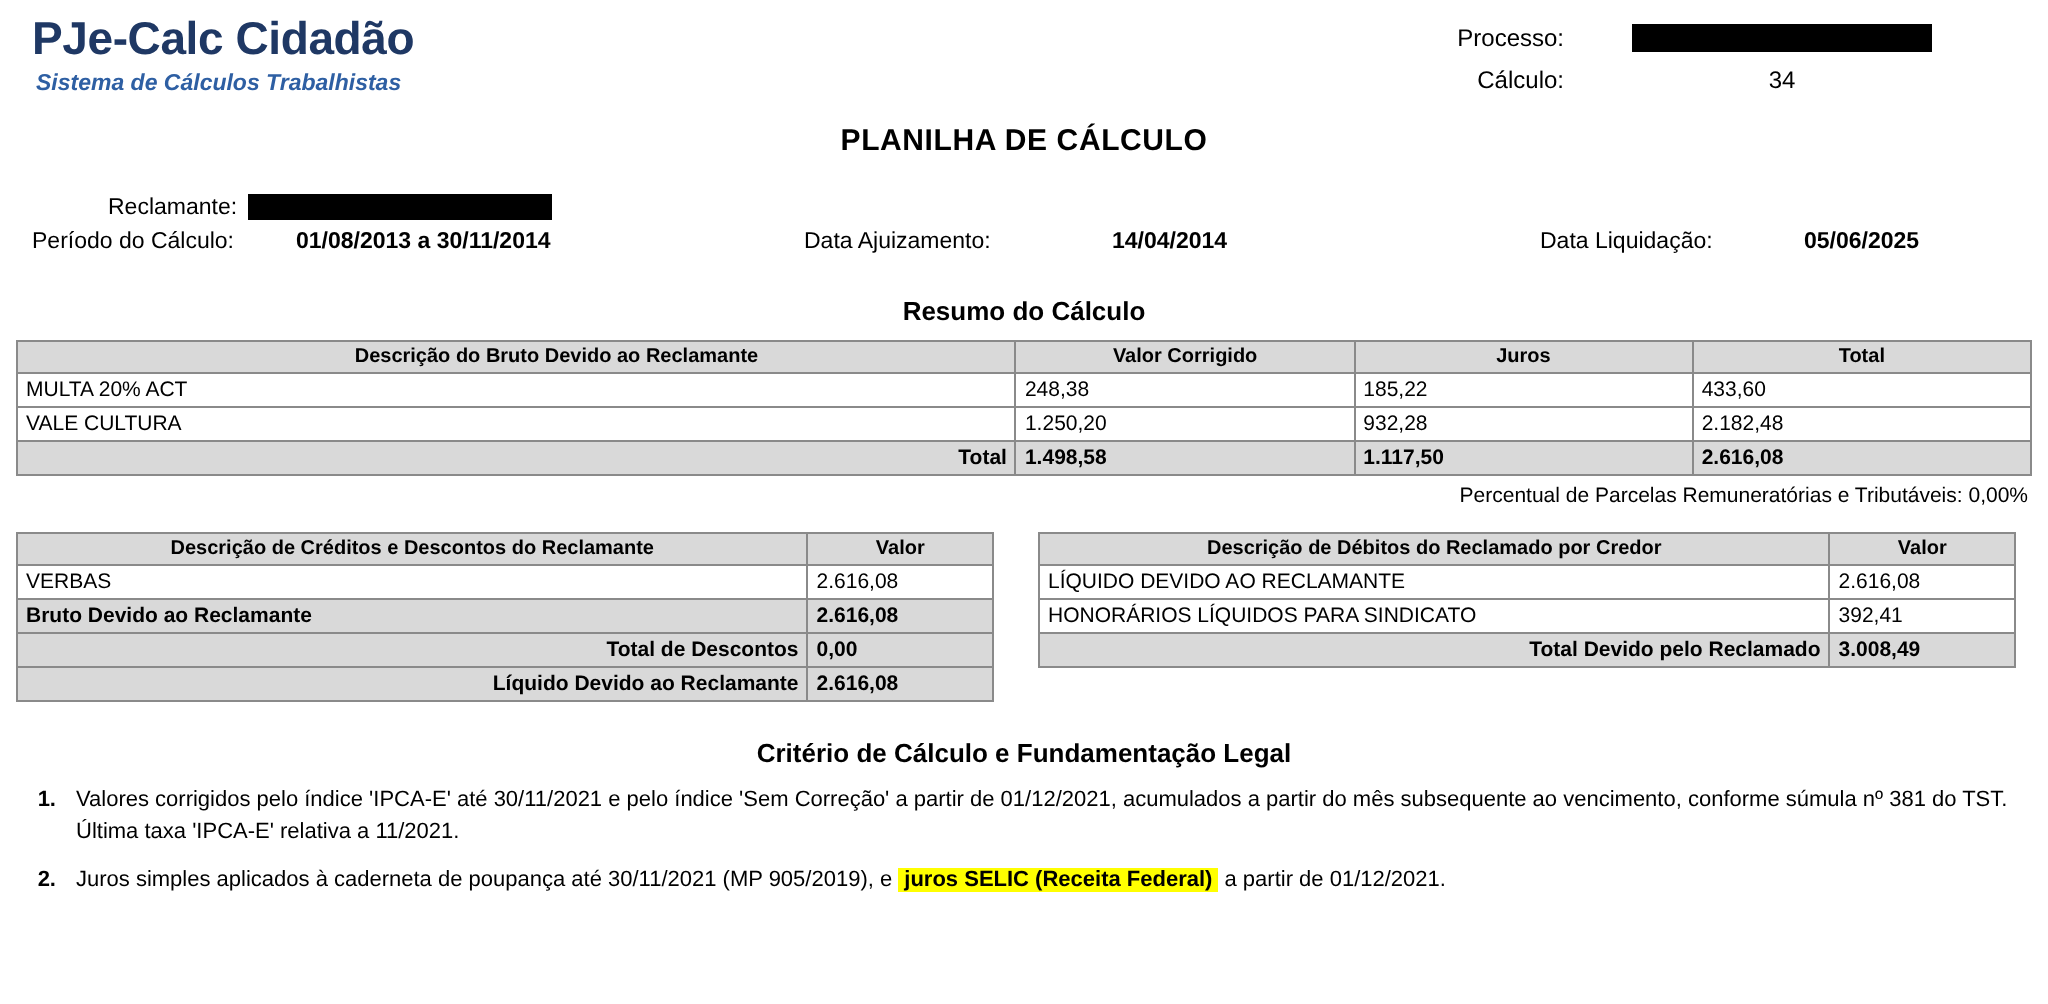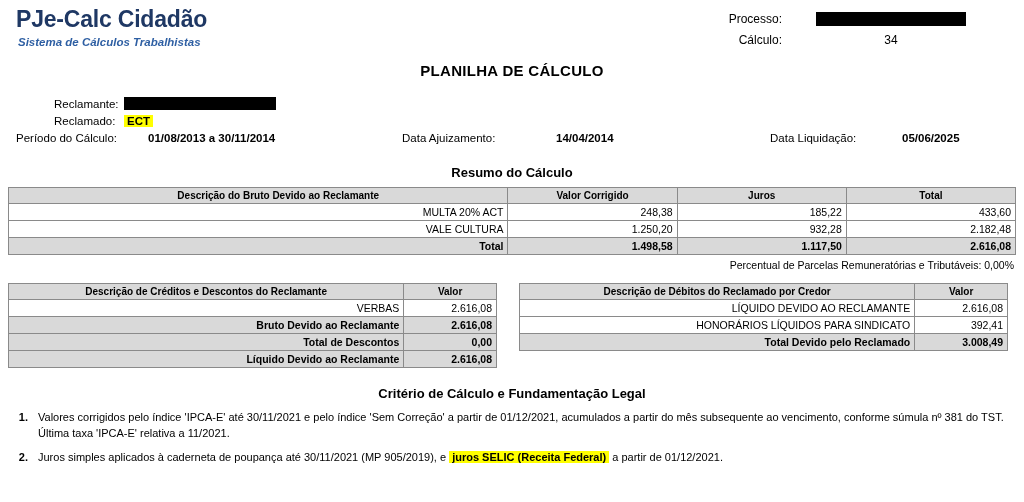--- a/index.html
+++ b/index.html
@@ -58,21 +58,21 @@
   
   .sec-title {
     text-align:center; font-size:13px; font-weight:bold;
     margin-top:18px; margin-bottom:7px;
   }
 
   
   table { border-collapse:collapse; width:100%; font-size:10.5px; }
   table td, table th { border:1px solid #8a8a8a; padding:2px 4px; }
   th { background:#d9d9d9; font-weight:bold; text-align:center; font-size:10px; }
-  .t-center { text-align:right; }
+  .t-center { text-align:left; }
   .t-right { text-align:right; }
   .row-total td { background:#d9d9d9; font-weight:bold; }
 
   .summary-table .c1 { width:49.6%;padding-left:44px; }
   .summary-table .c2 { width:16.8%; }
   .summary-table .c3 { width:16.8%; }
   .summary-table .c4 { width:16.8%; }
 
   .perc-note { text-align:right; font-size:10.5px; margin-top:4px; padding-right:2px; }
 
@@ -115,24 +115,20 @@
     </div>
   </div>
 
   <div class="doc-title">PLANILHA DE CÁLCULO</div>
 
   <div class="parties">
     <div class="pline">
       <span class="pl-label">Reclamante:</span>
       <span class="redacted r-recl"></span>
     </div>
-    <div class="pline">
-      <span class="pl-label">Reclamado:</span>
-      <span class="hl">ECT</span>
-    </div>
     <div class="pline3">
       <span class="pl3-a">Período do Cálculo:</span>
       <span class="pl3-b">01/08/2013 a 30/11/2014</span>
       <span class="pl3-c">Data Ajuizamento:</span>
       <span class="pl3-d">14/04/2014</span>
       <span class="pl3-e">Data Liquidação:</span>
       <span class="pl3-f">05/06/2025</span>
     </div>
   </div>
 

